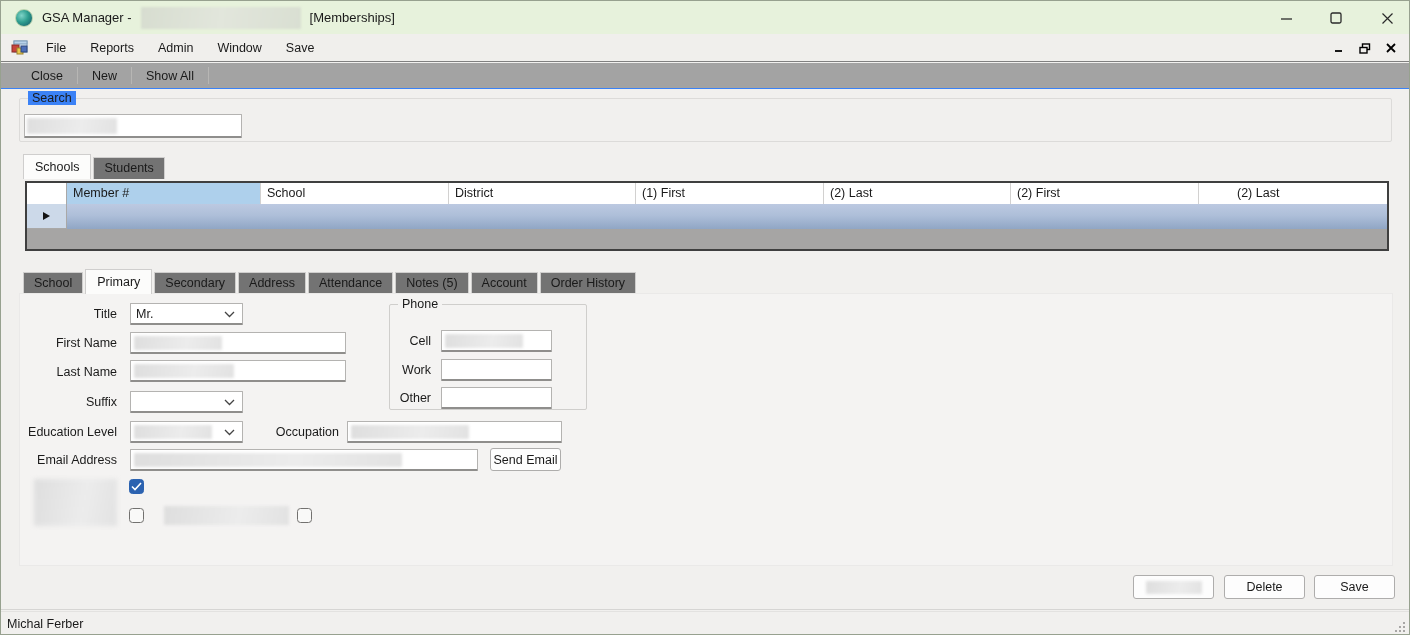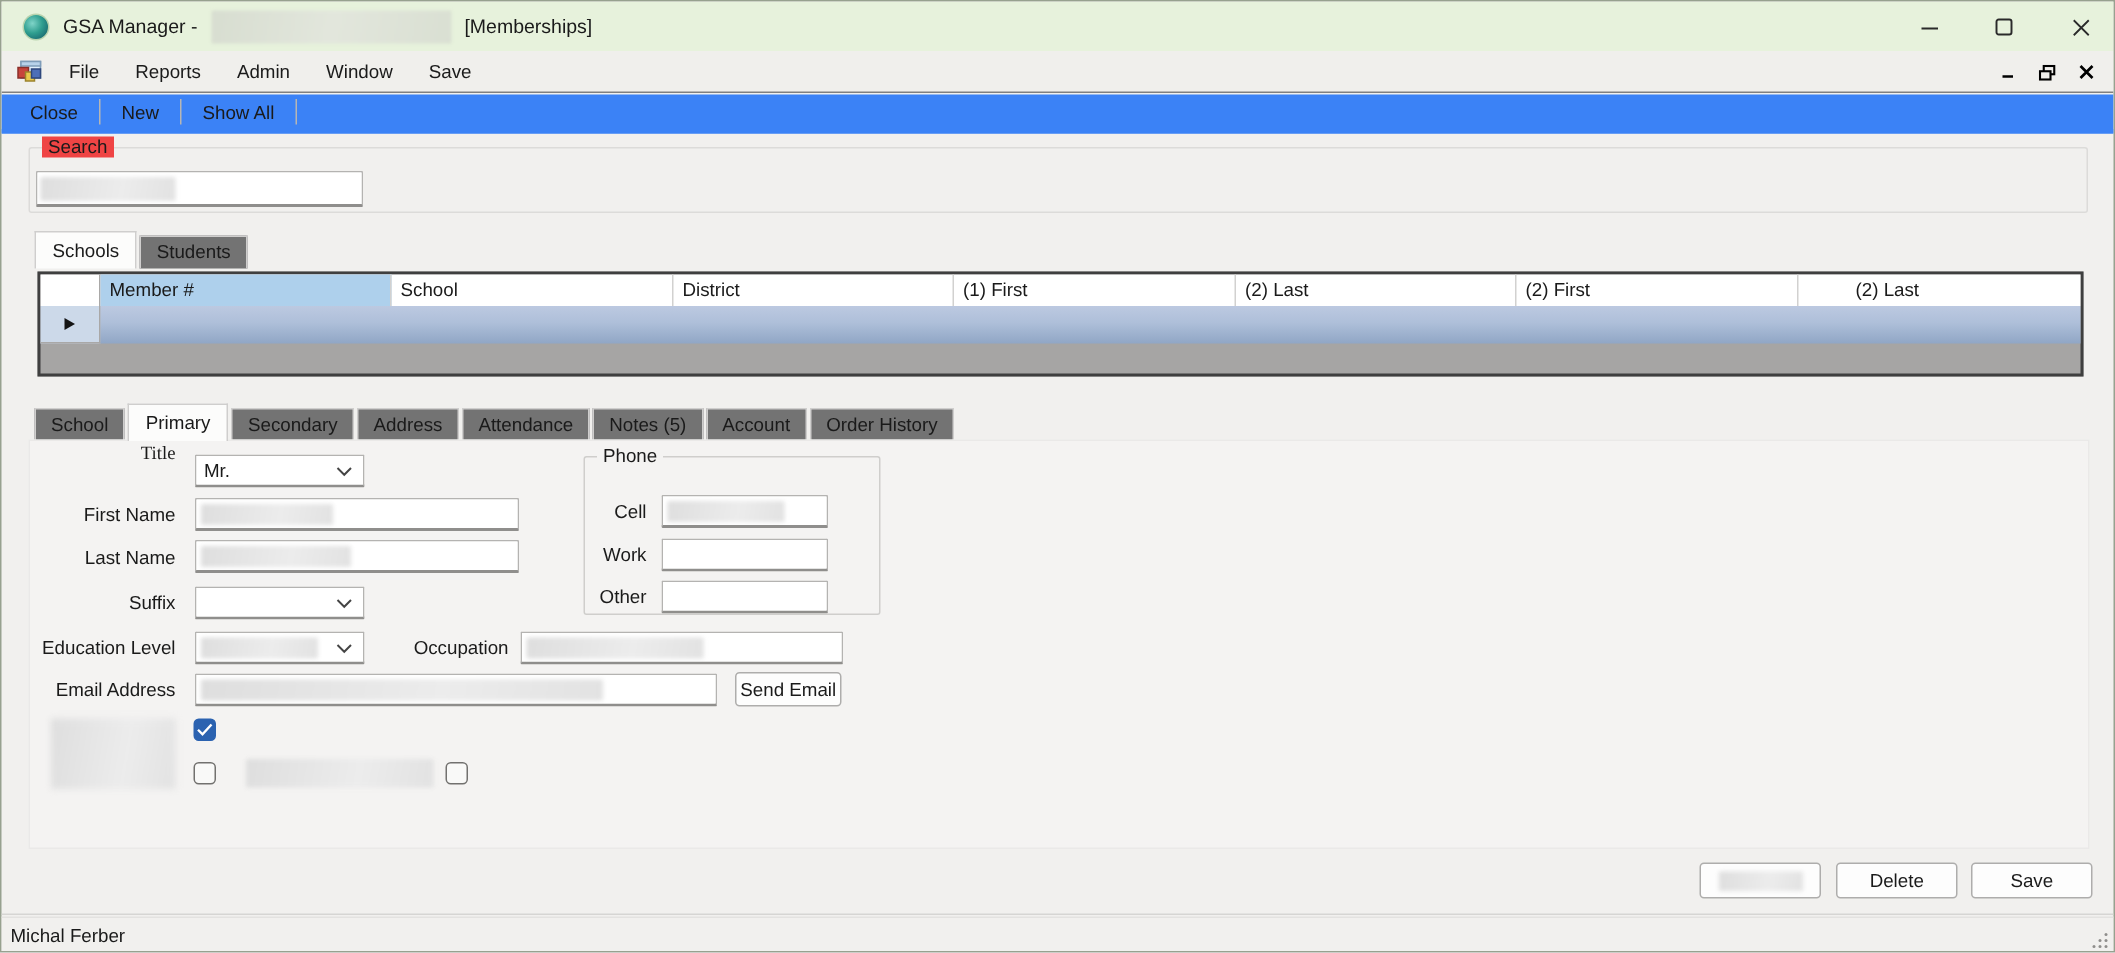--- a/index.html
+++ b/index.html
@@ -23,27 +23,27 @@
   .wbtn{position:absolute;top:5px;width:34px;height:24px;display:flex;align-items:center;justify-content:center;cursor:default;}
   .wbtn svg{display:block;}
   
   .menubar{position:absolute;left:0;top:33px;width:100%;height:28px;background:#f0efec;
     display:flex;align-items:center;padding-left:10px;border-bottom:1px solid #808080;}
   .mdi-icon{width:17px;height:15px;margin-right:6px;flex:0 0 auto;}
   .menu-item{padding:4px 12px;cursor:default;}
   .mdi-ctrls{position:absolute;right:10px;top:0;height:28px;display:flex;align-items:center;gap:10px;}
   .mdi-btn{width:16px;height:16px;display:flex;align-items:center;justify-content:center;}
   
-  .toolbar{position:absolute;left:0;top:62px;width:100%;height:26px;background:#3b82f6;
-    display:flex;align-items:center;padding-left:7px;border-bottom:3px solid #3b82f6;}
+  .toolbar{position:absolute;left:0;top:62px;width:100%;height:26px;background:#a3a3a3;
+    display:flex;align-items:center;padding-left:18px;border-bottom:1px solid #3b82f6;}
   .tool-item{padding:3px 12px;cursor:default;}
   .tool-sep{width:1px;height:17px;background:#b7b6b4;margin:0 2px;}
   
   .groupbox{position:absolute;border:1px solid #dcdbd9;border-radius:2px;}
-  .groupbox .gb-label{position:absolute;top:-8px;left:8px;background:#ef4444;padding:0 4px;}
+  .groupbox .gb-label{position:absolute;top:-8px;left:8px;background:#3b82f6;padding:0 4px;}
   
   .tbox{position:absolute;background:#fff;border:1px solid #b4b3b1;border-bottom:2px solid #8f8e8c;border-radius:1px;overflow:hidden;}
   .combo{position:absolute;background:#fff;border:1px solid #b4b3b1;border-bottom:2px solid #8f8e8c;border-radius:1px;
     display:flex;align-items:center;padding-left:5px;overflow:hidden;}
   .combo .chev{position:absolute;right:7px;top:50%;margin-top:-3px;}
   .chip{position:absolute;background:linear-gradient(100deg,#dedede 0%,#ececec 60%,#e2e2e2 100%);filter:blur(1.5px);border-radius:1px;}
   
   .tabstrip{position:absolute;display:flex;align-items:flex-end;}
   .tab{padding:3px 10px 4px;border:1px solid #cfcecd;border-bottom:none;background:#737373;margin-right:2px;cursor:default;}
   .tab.selected{background:#fcfcfb;padding:5px 11px 5px;position:relative;z-index:2;}
@@ -180,21 +180,21 @@
     <span class="tab">Secondary</span>
     <span class="tab">Address</span>
     <span class="tab">Attendance</span>
     <span class="tab">Notes (5)</span>
     <span class="tab">Account</span>
     <span class="tab">Order History</span>
   </div>
 
   <div class="detail-panel">
 
-    <span class="flabel" style="top:1px;font-family:Liberation Serif, serif;">Title</span>
+    <span class="flabel" style="top:13px;">Title</span>
     <div class="combo" style="left:110px;top:9px;width:113px;height:22px;">
       <span>Mr.</span>
       <svg class="chev" width="11" height="7" viewBox="0 0 11 7">
           <path d="M1 1 L5.5 5.5 L10 1" fill="none" stroke="#444" stroke-width="1.3"></path>
         </svg>
     </div>
 
     <span class="flabel" style="top:42px;">First Name</span>
     <div class="tbox" style="left:110px;top:38px;width:216px;height:22px;">
       <span class="chip" style="left:3px;top:3px;width:88px;height:14px;"></span>

